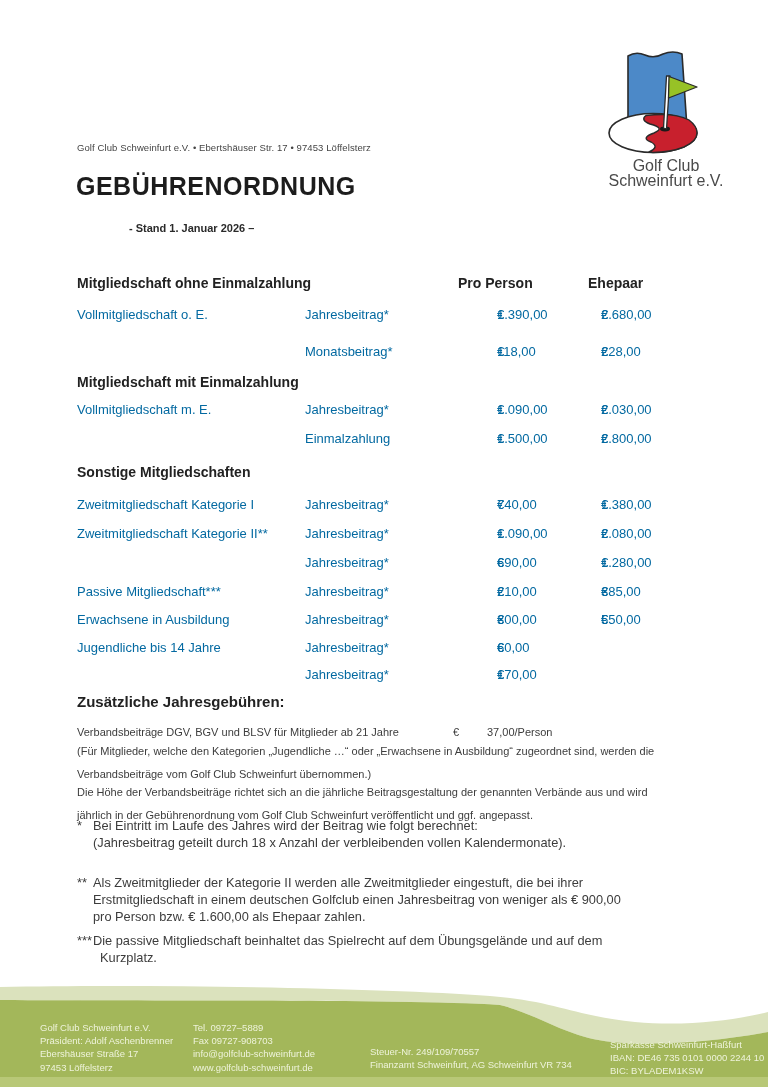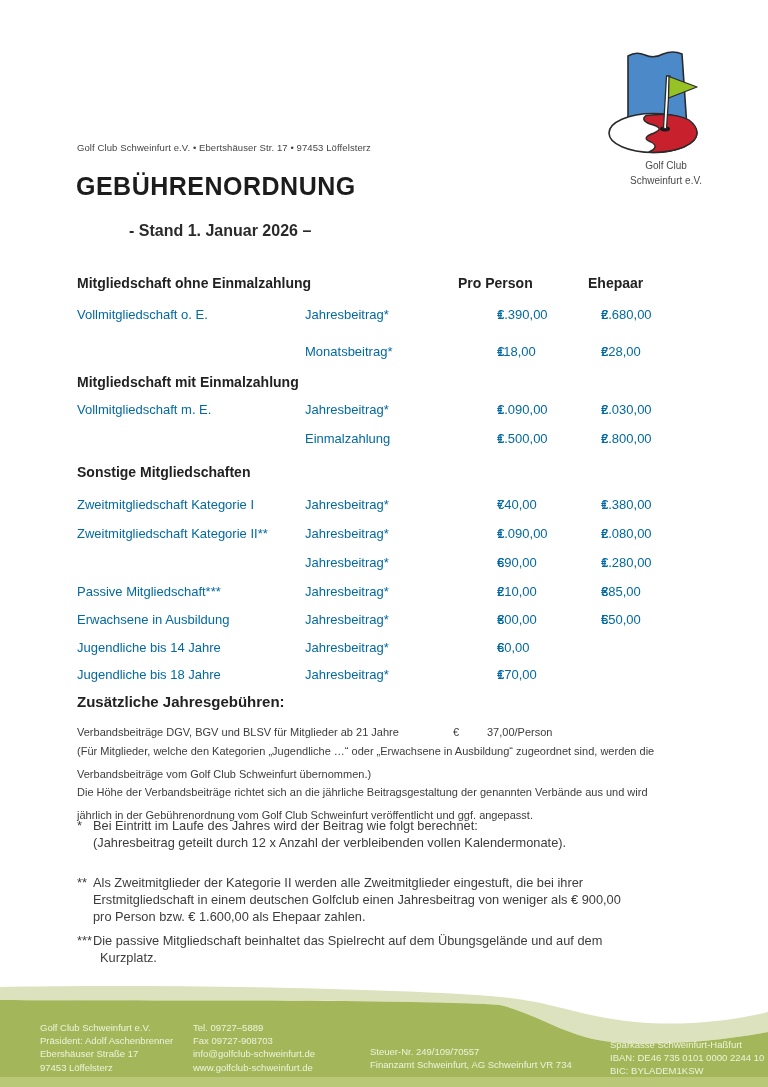--- a/index.html
+++ b/index.html
@@ -5,25 +5,25 @@
   * { margin:0; padding:0; box-sizing:border-box; }
   html,body { background:#888; }
   .page {
     position:relative; width:768px; height:1087px; margin:0 auto;
     background:#ffffff; overflow:hidden;
     font-family:"Liberation Sans", sans-serif; color:#3a3a3a;
   }
   .abs { position:absolute; }
   .address-line { left:77px; top:142px; font-size:9.5px; color:#444; letter-spacing:0.1px; }
   .doc-title { left:76px; top:172px; font-size:25px; font-weight:bold; color:#1c1c1c; letter-spacing:0.5px; }
-  .doc-subtitle { left:129px; top:222px; font-size:16px; font-weight:bold; color:#2a2a2a; }
+  .doc-subtitle { left:129px; top:222px; font-size:11px; font-weight:bold; color:#2a2a2a; }
 
   .logo-wrap { left:596px; top:48px; width:150px; }
   .logo-svg { display:block; margin-left:8px; }
-  .logo-caption { width:140px; text-align:center; font-size:10px; color:#4a4a4a; line-height:15px; margin-top:2px; }
+  .logo-caption { width:140px; text-align:center; font-size:16px; color:#4a4a4a; line-height:15px; margin-top:2px; }
 
   
   .sec-header { left:77px; width:591px; height:16px; font-weight:bold; font-size:14px; color:#222; }
   .sec-header .col-h { position:absolute; top:0; font-weight:bold; }
   .col-h.per-person { left:381px; }
   .col-h.couple { left:511px; }
   .frow { left:77px; width:591px; height:15px; font-size:13px; color:#0369a1; }
   .frow span { position:absolute; top:0; }
   .c-label { left:0; width:228px; }
   .c-type  { left:228px; width:192px; }
@@ -210,21 +210,20 @@
     <span class="c-money m1">
         <span class="cur">€</span>
         <span class="amt">60,00</span>
       </span>
     <span class="c-money m2">
         <span class="cur"></span>
         <span class="amt"></span>
       </span>
   </div>
   <div class="abs frow" style="top:667px">
-    <span class="c-label">Jugendliche bis 18 Jahre</span>
     <span class="c-type">Jahresbeitrag*</span>
     <span class="c-money m1">
         <span class="cur">€</span>
         <span class="amt">170,00</span>
       </span>
     <span class="c-money m2">
         <span class="cur"></span>
         <span class="amt"></span>
       </span>
   </div>
@@ -237,21 +236,21 @@
     <span class="val">37,00/Person</span>
   </div>
 
   <div class="abs small-para" style="top:740px">(Für Mitglieder, welche den Kategorien „Jugendliche …“ oder „Erwachsene in Ausbildung“ zugeordnet sind, werden die Verbandsbeiträge vom Golf Club Schweinfurt übernommen.)</div>
   <div class="abs small-para" style="top:781px">Die Höhe der Verbandsbeiträge richtet sich an die jährliche Beitragsgestaltung der genannten Verbände aus und wird jährlich in der Gebührenordnung vom Golf Club Schweinfurt veröffentlicht und ggf. angepasst.</div>
 
   <div class="abs footnote" style="top:818px">
     <span class="fn-marker">*</span>
     <div class="fn-lines">
       <div>Bei Eintritt im Laufe des Jahres wird der Beitrag wie folgt berechnet:</div>
-      <div>(Jahresbeitrag geteilt durch 12 x Anzahl der verbleibenden vollen Kalendermonate).</div>
+      <div>(Jahresbeitrag geteilt durch 18 x Anzahl der verbleibenden vollen Kalendermonate).</div>
     </div>
   </div>
   <div class="abs footnote" style="top:875px">
     <span class="fn-marker">**</span>
     <div class="fn-lines">
       <div>Als Zweitmitglieder der Kategorie II werden alle Zweitmitglieder eingestuft, die bei ihrer</div>
       <div>Erstmitgliedschaft in einem deutschen Golfclub einen Jahresbeitrag von weniger als € 900,00</div>
       <div>pro Person bzw. € 1.600,00 als Ehepaar zahlen.</div>
     </div>
   </div>

